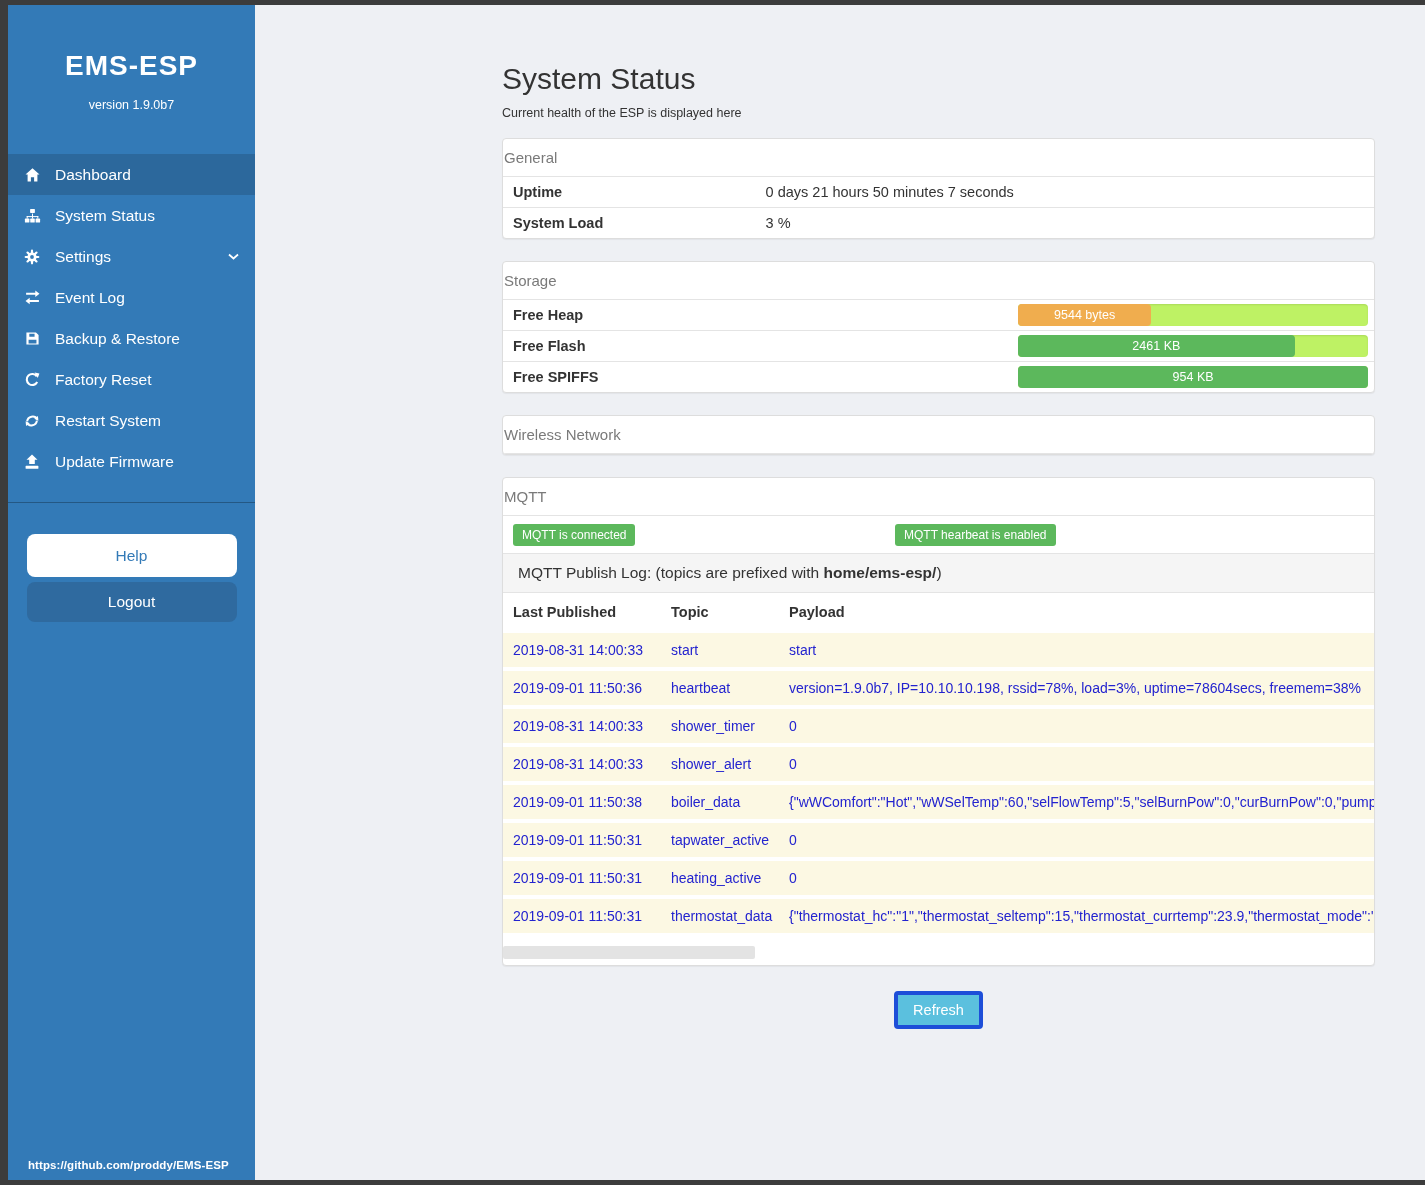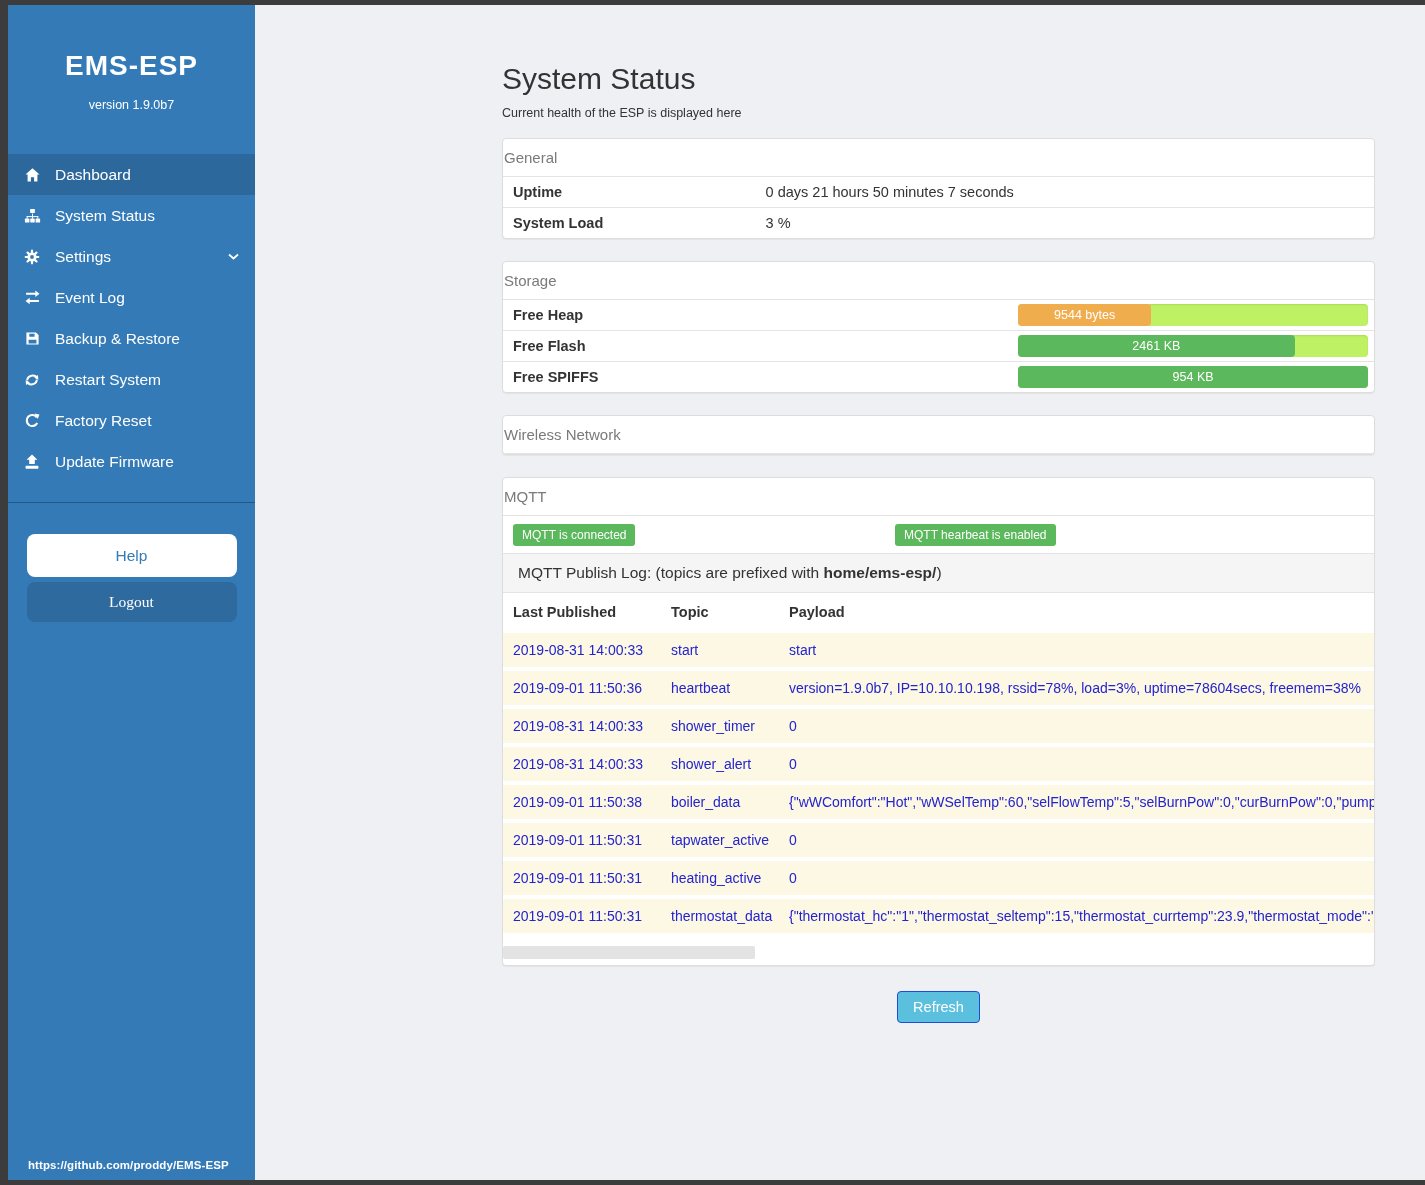--- a/index.html
+++ b/index.html
@@ -31,21 +31,21 @@
   .nav-chevron { margin-left:auto; display:flex; }
   .side-divider { border-top:1px solid rgba(0,0,0,0.28); margin-top:20px; }
   .btn-help {
     display:block; width:210px; margin:31px auto 0; height:43px;
     background:#fff; color:#337ab7; border:none; border-radius:8px;
     font-size:15.5px; font-family:inherit; cursor:pointer;
   }
   .btn-logout {
     display:block; width:210px; margin:5px auto 12px; height:40px;
     background:#2f6a9f; color:#fff; border:none; border-radius:8px;
-    font-size:15.5px; font-family:Liberation Serif, serif; cursor:pointer;
+    font-size:15.5px; font-family:Liberation Sans, sans-serif; cursor:pointer;
   }
   .side-footer {
     position:absolute; bottom:9px; left:20px;
     font-size:11.5px; color:#fff; text-decoration:none; font-weight:bold; letter-spacing:0.1px;
   }
 
   
   .main { flex:1; background:#eef0f4; overflow:hidden; }
   .content { margin-left:247px; width:873px; padding-top:57px; padding-bottom:40px; }
   h1.page-title { margin:0; font-size:30px; font-weight:400; color:#333; }
@@ -100,21 +100,21 @@
   table.log col.c2 { width:118px; }
   table.log td {
     font-size:14px; color:#2323cf; padding:9px 0 9px 10px;
     background:#fcf8e3; border-top:4px solid #fff;
     white-space:nowrap; overflow:hidden;
   }
   .hscroll { height:13px; margin:13px 0 6px 0; position:relative; cursor:pointer; }
   .hscroll-thumb { position:absolute; left:0; top:0; height:13px; width:252px; background:#e3e3e3; border-radius:2px; }
 
   .btn-refresh {
-    display:block; margin:25px auto 0; background:#5bc0de; border:1px solid #1d4ed8;
+    display:block; margin:25px auto 0; background:#5bc0de; border:4px solid #1d4ed8;
     color:#fff; font-size:14.5px; font-family:inherit; padding:7px 15px;
     border-radius:4px; cursor:pointer;
   }
 </style>
 </head>
 <body>
 
 <div class="frame">
 
   <div class="sidebar">
@@ -184,37 +184,37 @@
           <svg width="15" height="15" viewBox="0 0 16 16" fill="currentColor">
             <path fill-rule="evenodd" d="M1.5 1.5H11.7L14.5 4.3V14.5H1.5ZM4.6 2.8V6.2H10.2V2.8ZM3.8 9.2V13.2H12.2V9.2Z"></path>
           </svg>
         </span>
         <span>Backup &amp; Restore</span>
       </div>
 
       <div class="nav-item">
         <span class="nav-icon">
           <svg width="16" height="16" viewBox="0 0 16 16">
+            <path d="M13.2 10A5.5 5.5 0 1 1 12.8 4.4" fill="none" stroke="currentColor" stroke-width="2.1"></path>
+            <path d="M10.6 0.6l4.8 0.9-1.6 4.5z" fill="currentColor"></path>
+          </svg>
+        </span>
+        <span>Factory Reset</span>
+      </div>
+
+      <div class="nav-item">
+        <span class="nav-icon">
+          <svg width="16" height="16" viewBox="0 0 16 16">
             <path d="M2.6 9.8A5.6 5.6 0 0 0 12.9 7.6" fill="none" stroke="currentColor" stroke-width="2"></path>
             <path d="M13.4 6.2A5.6 5.6 0 0 0 3.1 8.4" fill="none" stroke="currentColor" stroke-width="2"></path>
             <path d="M13.9 3.1l0.5 4.6-4.2-1.9z" fill="currentColor"></path>
             <path d="M2.1 12.9l-0.5-4.6 4.2 1.9z" fill="currentColor"></path>
           </svg>
         </span>
         <span>Restart System</span>
-      </div>
-
-      <div class="nav-item">
-        <span class="nav-icon">
-          <svg width="16" height="16" viewBox="0 0 16 16">
-            <path d="M13.2 10A5.5 5.5 0 1 1 12.8 4.4" fill="none" stroke="currentColor" stroke-width="2.1"></path>
-            <path d="M10.6 0.6l4.8 0.9-1.6 4.5z" fill="currentColor"></path>
-          </svg>
-        </span>
-        <span>Factory Reset</span>
       </div>
 
       <div class="nav-item">
         <span class="nav-icon">
           <svg width="16" height="16" viewBox="0 0 16 16" fill="currentColor">
             <path d="M5.2 10V5.8H2.5L8 0.6l5.5 5.2H10.8V10z"></path>
             <rect x="1.6" y="11.8" width="12.8" height="3" rx="0.6"></rect>
           </svg>
         </span>
         <span>Update Firmware</span>

